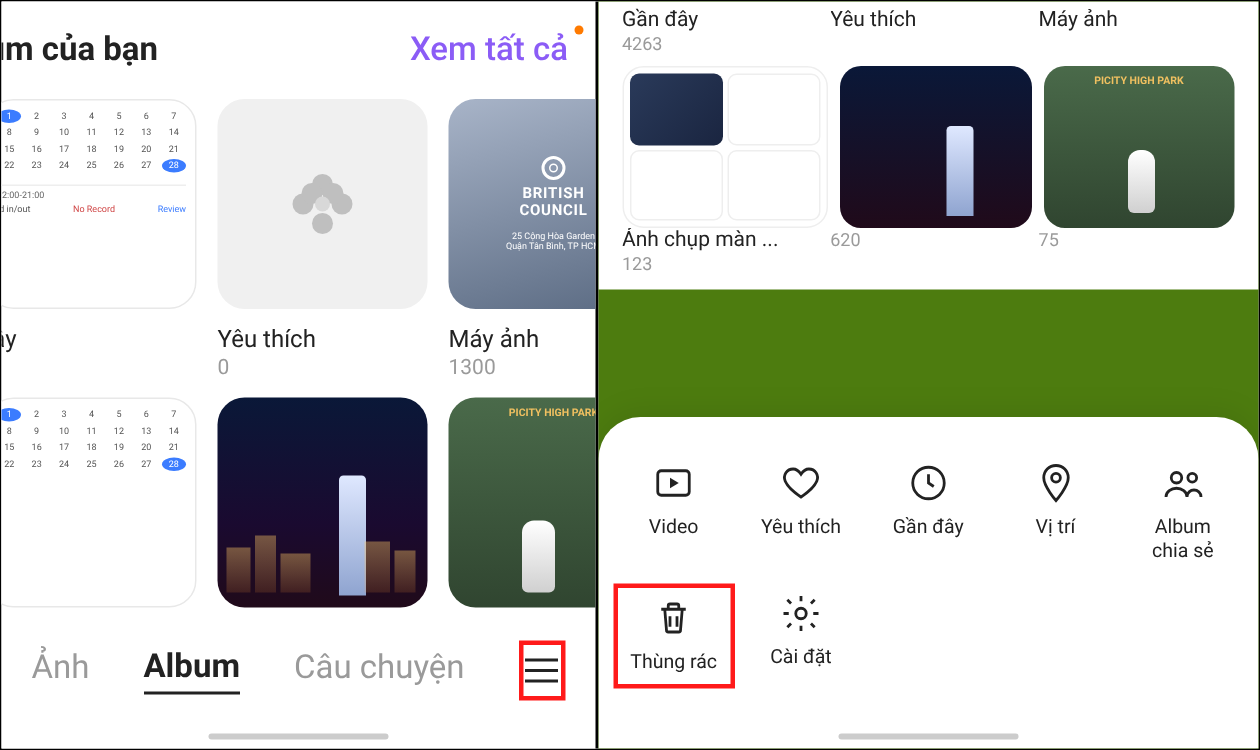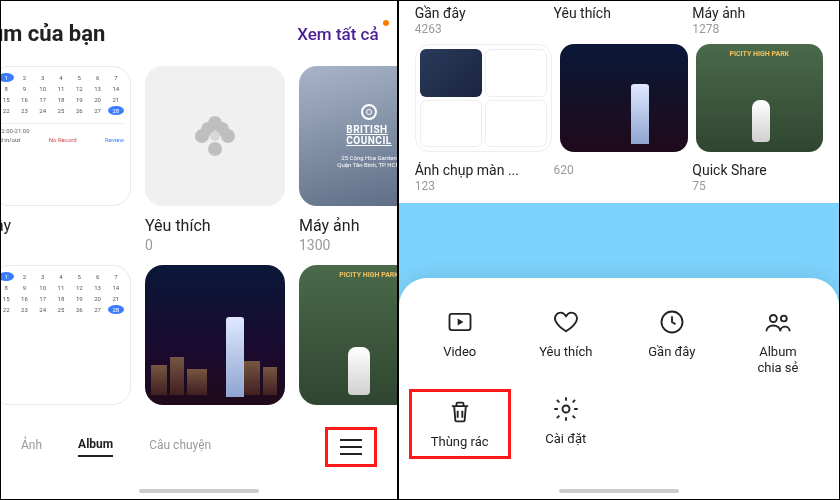--- a/index.html
+++ b/index.html
@@ -1,81 +1,81 @@
 <!DOCTYPE html>
 <html><head>
 <meta charset="utf-8">
 <style>
 * { margin: 0; padding: 0; box-sizing: border-box; }
 body { font-family: -apple-system, BlinkMacSystemFont, 'Segoe UI', Roboto, sans-serif; background: #fff; width: 840px; height: 500px; overflow: hidden; position: relative; }
 .container { display: flex; width: 840px; height: 500px; border: 1px solid #000; }
 .pane { position: relative; background: #fff; overflow: hidden; }
 .pane-left { width: 418px; border-right: 2px solid #000; }
-.pane-right { width: 463px; background: #7dd3fc; }
+.pane-right { width: 463px; background: #4d7c0f; }
 
 
 .header { display: flex; justify-content: space-between; align-items: center; padding: 20px 18px 10px 0px; }
 .header-title { font-size: 22px; font-weight: 700; color: #222; margin-left: -10px; white-space: nowrap; }
-.header-link { color: #4c1d95; font-size: 17px; font-weight: 500; position: relative; }
+.header-link { color: #8b5cf6; font-size: 22px; font-weight: 500; position: relative; }
 .header-link::after { content: ''; position: absolute; top: -4px; right: -10px; width: 6px; height: 6px; background: #ff7a00; border-radius: 50%; }
 
 .grid { display: flex; gap: 14px; padding: 10px 16px 0 0; margin-left: -10px; }
 .card { width: 140px; }
 .thumb { width: 140px; height: 140px; border-radius: 18px; background: #eee; position: relative; overflow: hidden; }
 .thumb-cal { background: #fff; border: 1px solid #e8e8e8; padding: 6px; font-size: 7px; color: #555; }
 .cal-dots { display: grid; grid-template-columns: repeat(7, 1fr); gap: 2px; }
 .cal-dots span { display: block; text-align: center; font-size: 6px; line-height: 1.5; }
 .cal-dots .blue { background: #3b7cff; color: #fff; border-radius: 50%; }
 .cal-time { margin-top: 8px; font-size: 6px; color: #666; border-top: 1px solid #eee; padding-top: 3px; }
 .cal-row { display: flex; justify-content: space-between; margin-top: 2px; font-size: 6px; }
 .thumb-fav { background: #f0f0f0; display: flex; align-items: center; justify-content: center; }
 .flower { width: 40px; height: 40px; position: relative; }
 .petal { position: absolute; width: 14px; height: 14px; background: #bfbfbf; border-radius: 50%; }
 .petal:nth-child(1){top:0;left:13px;} .petal:nth-child(2){top:13px;left:0;} .petal:nth-child(3){top:13px;right:0;} .petal:nth-child(4){bottom:0;left:13px;} .petal:nth-child(5){top:6px;left:6px;} .petal:nth-child(6){top:6px;right:6px;}
 .center-dot { position: absolute; top: 15px; left: 15px; width: 10px; height: 10px; background: #d8d8d8; border-radius: 50%; }
 .thumb-cam { background: linear-gradient(165deg, #a8b4c8 0%, #5a6a82 100%); display:flex; align-items:center; justify-content:center; flex-direction:column; color:#fff; font-size:10px; }
-.bc-logo { font-weight: 700; letter-spacing: 0.5px; line-height: 1.1; text-align: left; text-decoration: underline; }
+.bc-logo { font-weight: 700; letter-spacing: 0.5px; line-height: 1.1; text-align: center; }
 .bc-sub { font-size: 6px; margin-top: 8px; text-align: center; }
 .cam-badge { position: absolute; bottom: 8px; right: 8px; width: 18px; height: 18px; background: rgba(255,255,255,0.85); border-radius: 50%; }
 .card-label { margin-top: 10px; font-size: 16px; color: #222; }
 .card-count { font-size: 14px; color: #9a9a9a; margin-top: 2px; }
 
 .grid2 { display: flex; gap: 14px; padding: 12px 16px 0 0; margin-left: -10px; }
 .thumb-night { background: linear-gradient(180deg, #0a1838 0%, #1a0a30 60%, #200a1a 100%); position: relative; }
 .skyline { position: absolute; bottom: 10px; left: 0; right: 0; height: 50px; }
 .bld { position: absolute; bottom: 0; background: linear-gradient(180deg, rgba(255,200,100,0.4), rgba(255,150,50,0.15)); }
 .tower { position: absolute; left: 58%; bottom: 8px; width: 18px; height: 80px; background: linear-gradient(180deg, #dfe8ff, #8fa4d0); border-radius: 3px 3px 0 0; }
 .thumb-park { background: linear-gradient(180deg, #4a6a4a 0%, #304530 100%); position: relative; }
 .park-sign { position: absolute; top: 6px; left: 50%; transform: translateX(-50%); color: #f0c060; font-size: 7px; font-weight: 700; white-space: nowrap; }
 .person { position: absolute; bottom: 10px; left: 35%; width: 22px; height: 48px; background: linear-gradient(180deg, #fff 0%, #d0d0d0 100%); border-radius: 8px 8px 4px 4px; }
 .marker { position: absolute; color: #ff1a1a; font-size: 44px; font-weight: 900; text-shadow: 1px 1px 2px rgba(0,0,0,0.3); }
 
 .bottom-tabs { position: absolute; bottom: 32px; left: 0; right: 0; display: flex; align-items: center; padding: 0 20px; }
-.tab { flex: 0 0 auto; font-size: 12px; color: #9a9a9a; margin-right: 36px; padding-bottom: 4px; }
+.tab { flex: 0 0 auto; font-size: 22px; color: #9a9a9a; margin-right: 36px; padding-bottom: 4px; }
 .tab.active { color: #222; font-weight: 700; border-bottom: 2px solid #222; }
 .hamburger { margin-left: auto; width: 52px; height: 40px; border: 3px solid #ff1a1a; display: flex; flex-direction: column; align-items: center; justify-content: center; gap: 5px; }
 .hamburger span { display: block; width: 22px; height: 2px; background: #222; }
 .handle { position: absolute; bottom: 6px; left: 50%; transform: translateX(-50%); width: 120px; height: 4px; background: #ccc; border-radius: 2px; }
 
 
 .r-top { background: #fff; padding: 4px 16px 10px; }
 .r-row1 { display: flex; justify-content: space-between; }
 .r-col { width: 32%; }
 .r-label { font-size: 14px; color: #222; white-space: nowrap; overflow: hidden; text-overflow: ellipsis; }
 .r-count { font-size: 12px; color: #9a9a9a; margin-top: 1px; }
 .r-thumbs { display: flex; justify-content: space-between; margin-top: 8px; gap: 8px; }
 .r-th { flex: 1; height: 108px; border-radius: 14px; background: #ddd; position: relative; overflow: hidden; }
 .r-th1 { background: #fff; border: 1px solid #eee; padding: 4px; display: grid; grid-template-columns: 1fr 1fr; gap: 3px; }
 .r-app { border-radius: 6px; }
 .r-th2 { background: linear-gradient(180deg, #0a1838 0%, #200a1a 100%); }
 .r-th3 { background: linear-gradient(180deg, #4a6a4a 0%, #304530 100%); }
-.r-row2 { display: flex; justify-content: space-between; margin-top: 10px; }
+.r-row2 { display: flex; justify-content: space-between; }
 
 .sheet { position: absolute; bottom: 0; left: 0; right: 0; background: #fff; border-radius: 28px 28px 0 0; padding: 24px 10px 40px; box-shadow: 0 -4px 20px rgba(0,0,0,0.08); }
-.sheet-grid { display: grid; grid-template-columns: repeat(4, 1fr); gap: 8px 4px; }
+.sheet-grid { display: grid; grid-template-columns: repeat(5, 1fr); gap: 8px 4px; }
 .sheet-item { display: flex; flex-direction: column; align-items: center; gap: 8px; padding: 6px 2px; position: relative; }
 .sheet-icon { width: 28px; height: 28px; stroke: #222; stroke-width: 1.6; fill: none; }
 .sheet-label { font-size: 13px; color: #222; text-align: center; line-height: 1.2; white-space: pre-line; }
 .orange-dot { position: absolute; top: 2px; right: 18px; width: 7px; height: 7px; background: #ff7a00; border-radius: 50%; }
 .trash-box { border: 3px solid #ff1a1a; align-items: center; }
 .marker2 { position: absolute; color: #ff1a1a; font-size: 44px; font-weight: 900; }
 .r-handle { position: absolute; bottom: 6px; left: 50%; transform: translateX(-50%); width: 120px; height: 4px; background: #ccc; border-radius: 2px; }
 </style>
 </head>
 <body>
@@ -235,21 +235,20 @@
         <div class="r-col">
           <div class="r-label">Gần đây</div>
           <div class="r-count">4263</div>
         </div>
         <div class="r-col">
           <div class="r-label">Yêu thích</div>
           <div class="r-count"></div>
         </div>
         <div class="r-col">
           <div class="r-label">Máy ảnh</div>
-          <div class="r-count">1278</div>
         </div>
       </div>
       <div class="r-thumbs">
         <div class="r-th r-th1">
           <div class="r-app" style="background:linear-gradient(135deg,#2a3a5a,#1a2540);"></div>
           <div class="r-app" style="background:#fff;border:1px solid #eee;"></div>
           <div class="r-app" style="background:#fff;border:1px solid #eee;"></div>
           <div class="r-app" style="background:#fff;border:1px solid #eee;"></div>
         </div>
         <div class="r-th r-th2">
@@ -262,21 +261,20 @@
       </div>
       <div class="r-row2">
         <div class="r-col">
           <div class="r-label">Ảnh chụp màn ...</div>
           <div class="r-count">123</div>
         </div>
         <div class="r-col">
           <div class="r-count">620</div>
         </div>
         <div class="r-col">
-          <div class="r-label">Quick Share</div>
           <div class="r-count">75</div>
         </div>
       </div>
     </div>
 
     <div class="sheet">
       <div class="sheet-grid">
         <div class="sheet-item">
           <svg class="sheet-icon" viewBox="0 0 24 24">
               <rect x="3" y="5" width="18" height="14" rx="2"></rect>
@@ -289,20 +287,27 @@
               <path d="M12 20s-7-4.5-9-9c-1.5-3.5 1-7 4.5-7 2 0 3.5 1.5 4.5 3 1-1.5 2.5-3 4.5-3 3.5 0 6 3.5 4.5 7-2 4.5-9 9-9 9z"></path>
             </svg>
           <div class="sheet-label">Yêu thích</div>
         </div>
         <div class="sheet-item">
           <svg class="sheet-icon" viewBox="0 0 24 24">
               <circle cx="12" cy="12" r="9"></circle>
               <path d="M12 7v5l3 2"></path>
             </svg>
           <div class="sheet-label">Gần đây</div>
+        </div>
+        <div class="sheet-item">
+          <svg class="sheet-icon" viewBox="0 0 24 24">
+              <path d="M12 2c-4 0-7 3-7 7 0 5 7 13 7 13s7-8 7-13c0-4-3-7-7-7z"></path>
+              <circle cx="12" cy="9" r="2.5"></circle>
+            </svg>
+          <div class="sheet-label">Vị trí</div>
         </div>
         <div class="sheet-item">
           <svg class="sheet-icon" viewBox="0 0 24 24">
               <circle cx="8" cy="9" r="3"></circle>
               <circle cx="17" cy="9" r="2.5"></circle>
               <path d="M2 20c0-3 3-5 6-5s6 2 6 5M14 20c0-2.5 2-4 4-4s4 1.5 4 4"></path>
             </svg>
           <div class="sheet-label">Album
 chia sẻ</div>
         </div>

